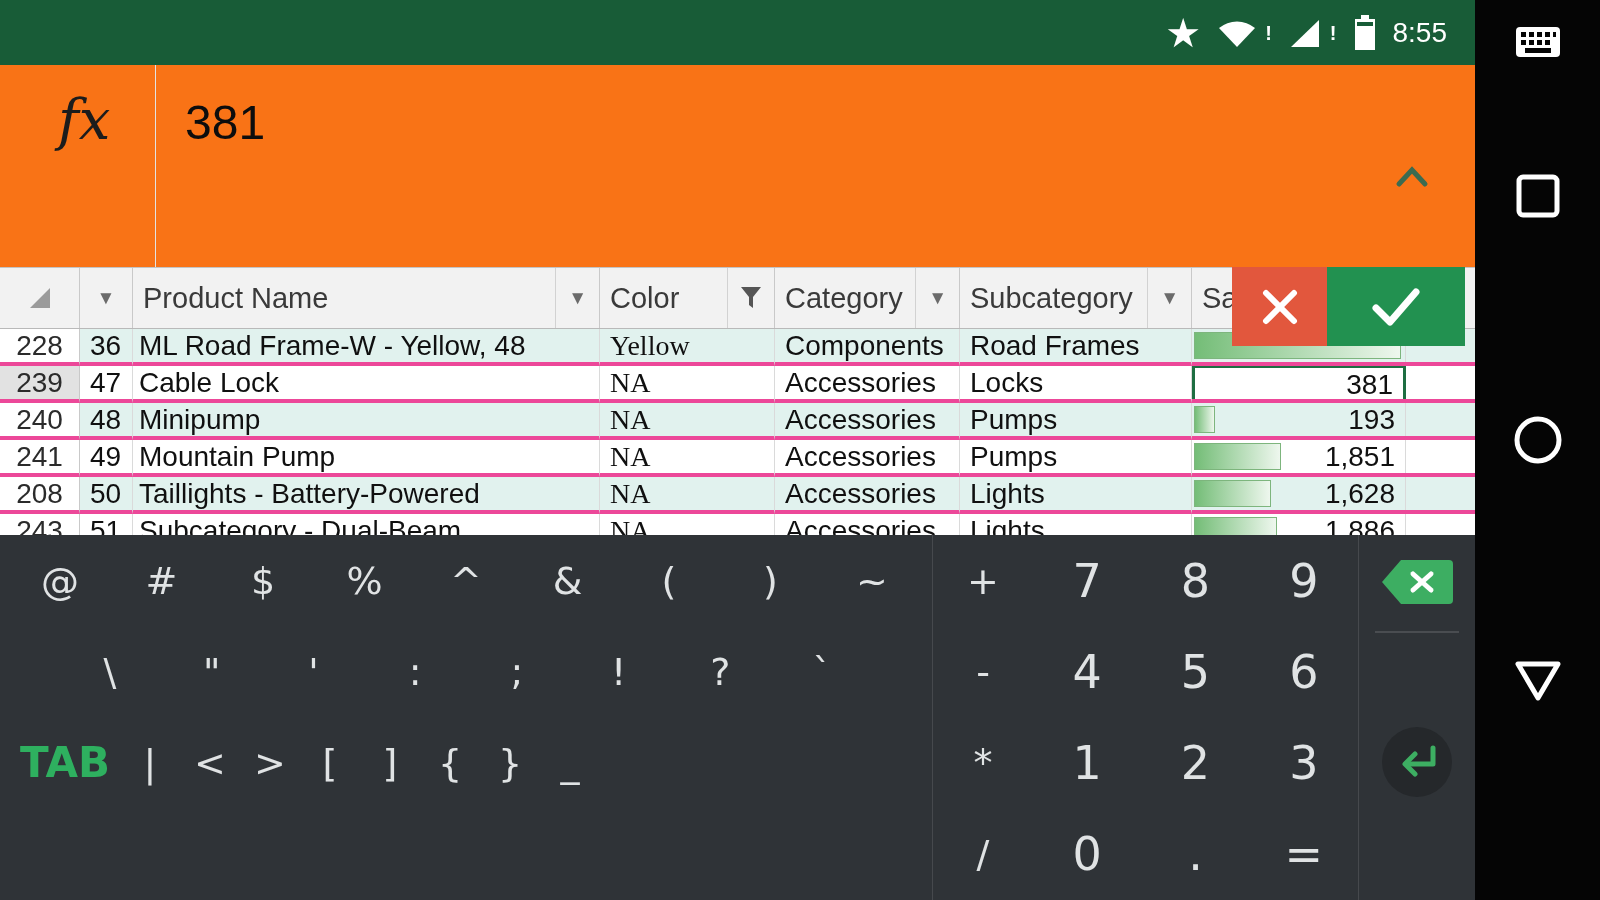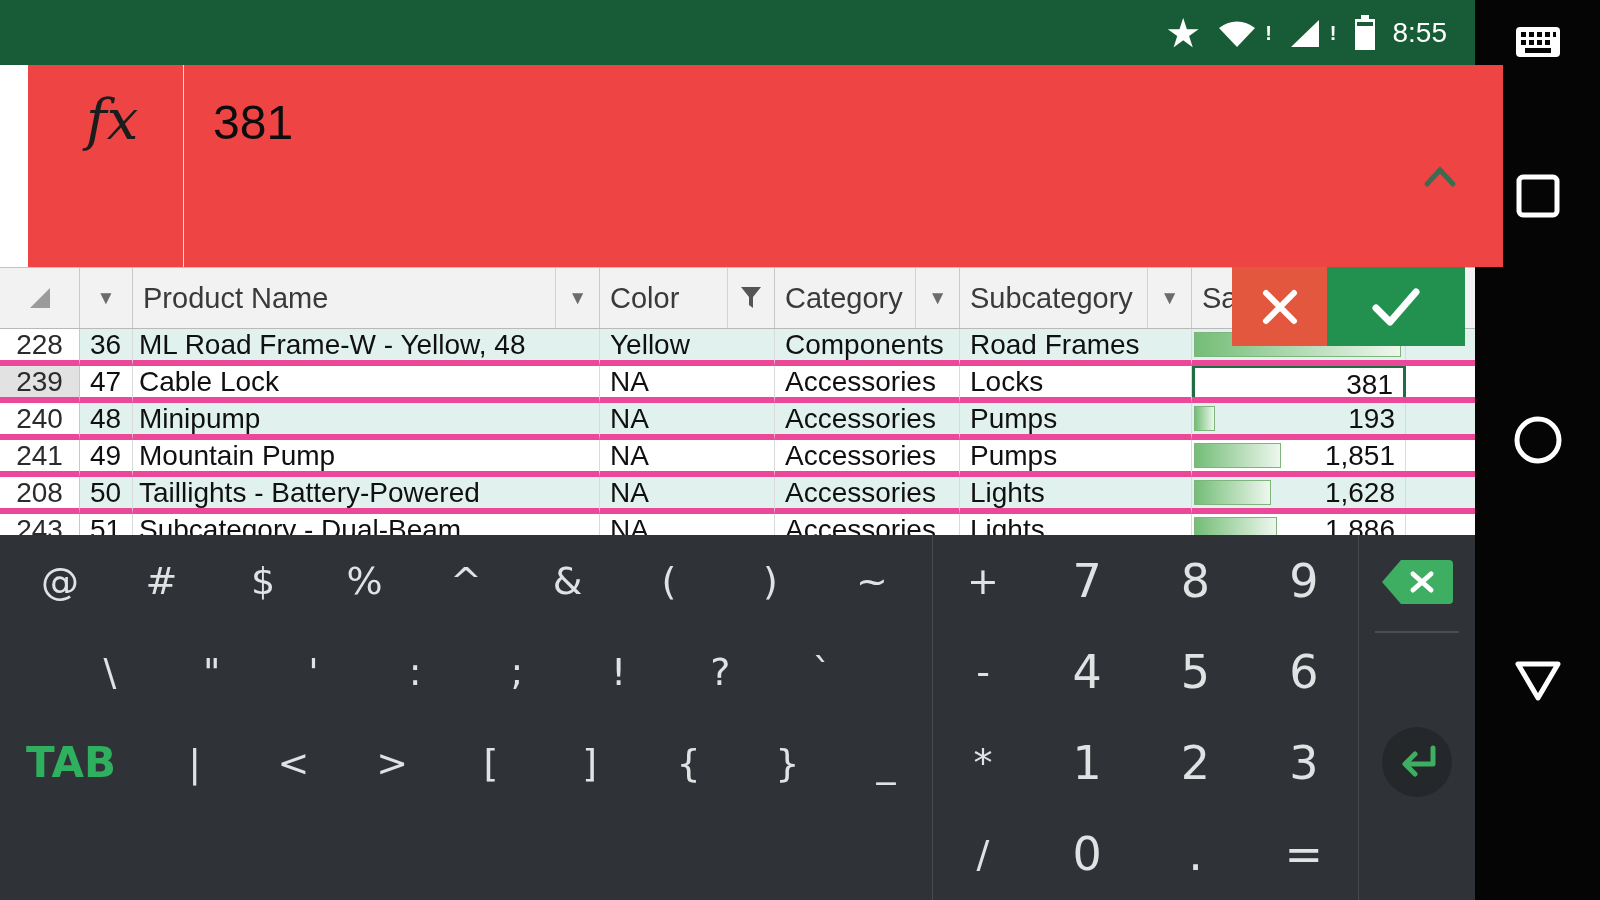--- a/index.html
+++ b/index.html
@@ -12,21 +12,21 @@
              padding-right:28px;box-sizing:border-box;}
   .st-time{color:#fff;font-size:28px;}
   .st-ic{display:flex;align-items:flex-start;}
   .st-excl{color:#fff;font-size:20px;font-weight:bold;margin-left:-8px;margin-top:2px;}
 
   
   .navbar{position:absolute;right:0;top:0;width:125px;height:900px;background:#050505;}
   .nav-ic{position:absolute;left:50%;transform:translateX(-50%);}
 
   
-  .formulabar{position:absolute;left:0;top:65px;width:1475px;height:202px;background:#ef4444;margin-left:28px;}
+  .formulabar{position:absolute;left:0;top:65px;width:1475px;height:202px;background:#f97316;}
   .fx{position:absolute;left:58px;top:22px;font-family:"DejaVu Serif",serif;font-style:italic;
       font-size:56px;color:#1c1c1c;}
   .fb-div{position:absolute;left:155px;top:0;width:1px;height:202px;background:#e3e3e3;}
   .fb-value{position:absolute;left:185px;top:30px;font-size:48px;color:#0d0d0d;}
   .fb-collapse{position:absolute;left:1395px;top:100px;cursor:pointer;}
 
   
   .grid{position:absolute;left:0;top:267px;width:1475px;height:268px;background:#fff;overflow:hidden;}
   .grid-header{display:flex;height:62px;background:#f2f2f2;border-top:1px solid #c4c4c4;
                border-bottom:1px solid #b9b9b9;box-sizing:border-box;}
@@ -38,27 +38,27 @@
   .gh-color{width:175px;}
   .gh-cat{width:185px;}
   .gh-sub{width:232px;}
   .gh-sales{width:283px;border-right:none;}
   .gh-dd{margin-left:auto;height:100%;display:flex;align-items:center;padding:0 12px;
          border-left:1px solid #d2d2d2;color:#6b6b6b;font-size:19px;}
 
   .grid-row{display:flex;height:37px;box-sizing:border-box;font-size:28px;color:#101010;}
   .tint .cell{background:#e1f2ee;}
   .cell{box-sizing:border-box;display:flex;align-items:center;border-right:1px solid #dadada;
-        border-bottom:6px solid #ec4899;white-space:nowrap;overflow:hidden;background:#fff;}
+        border-bottom:4px solid #ec4899;white-space:nowrap;overflow:hidden;background:#fff;}
   .c-num{width:80px;justify-content:center;color:#2b2b2b;background:#fff !important;
          border-right:1px solid #c9c9c9;}
   .c-num.sel{background:#e2e2e2 !important;}
   .c-id{width:53px;padding-left:10px;}
   .c-name{width:467px;padding-left:6px;}
-  .c-color{width:175px;padding-left:10px;}
+  .c-color{width:175px;padding-left:10px;font-family:Liberation Serif, serif;}
   .c-cat{width:185px;padding-left:10px;}
   .c-sub{width:232px;padding-left:10px;}
   .c-sales{width:283px;border-right:none;position:relative;padding:0;}
   .sales-box{position:absolute;left:0;top:0;width:214px;height:100%;border-right:1px solid #dadada;
              box-sizing:border-box;}
   .databar{position:absolute;left:2px;top:3px;bottom:3px;
            background:linear-gradient(90deg,#74bd77,#eef7ee);border:1px solid #7db57d;
            box-sizing:border-box;}
   .sales-val{position:absolute;right:10px;top:50%;transform:translateY(-50%);}
   .sales-box.edit{border:3px solid #1e6e42;background:#fff;height:39px;top:-1px;}
@@ -69,21 +69,21 @@
   .btn-cancel{left:1232px;width:95px;background:#e2573d;}
   .btn-confirm{left:1327px;width:138px;background:#229150;}
 
   
   .keyboard{position:absolute;left:0;top:535px;width:1475px;height:365px;background:#2f3337;
             display:flex;color:#e0e3e4;}
   .kb-left{width:932px;display:flex;flex-direction:column;}
   .kb-row{height:91px;display:flex;align-items:center;}
   .kb-row1{justify-content:space-between;padding:0 30px;}
   .kb-row2{justify-content:space-between;padding:0 80px;}
-  .kb-row3{justify-content:space-between;padding:0 16px;}
+  .kb-row3{padding:0 10px;}
   .kb-row4{padding-left:95px;}
   .kb-key{font-size:38px;width:60px;text-align:center;cursor:pointer;font-family:"DejaVu Sans",sans-serif;}
   .kb-tab{color:#2eb05f;font-weight:bold;font-size:42px;width:110px;}
   .kb-abc{color:#2eb05f;font-weight:bold;font-size:42px;width:120px;}
   .kb-space{flex:1;height:34px;background:#54585c;border-radius:17px;margin:0 45px 0 20px;cursor:pointer;}
   .kb-comma{margin-right:22px;}
   .kb-ops{width:100px;display:flex;flex-direction:column;border-left:1px solid #46494d;}
   .kb-ops .kb-key{height:91px;width:100%;display:flex;align-items:center;justify-content:center;}
   .kb-num{width:325px;display:grid;grid-template-columns:repeat(3,1fr);}
   .kb-num .kb-key{height:91px;display:flex;align-items:center;justify-content:center;width:auto;

